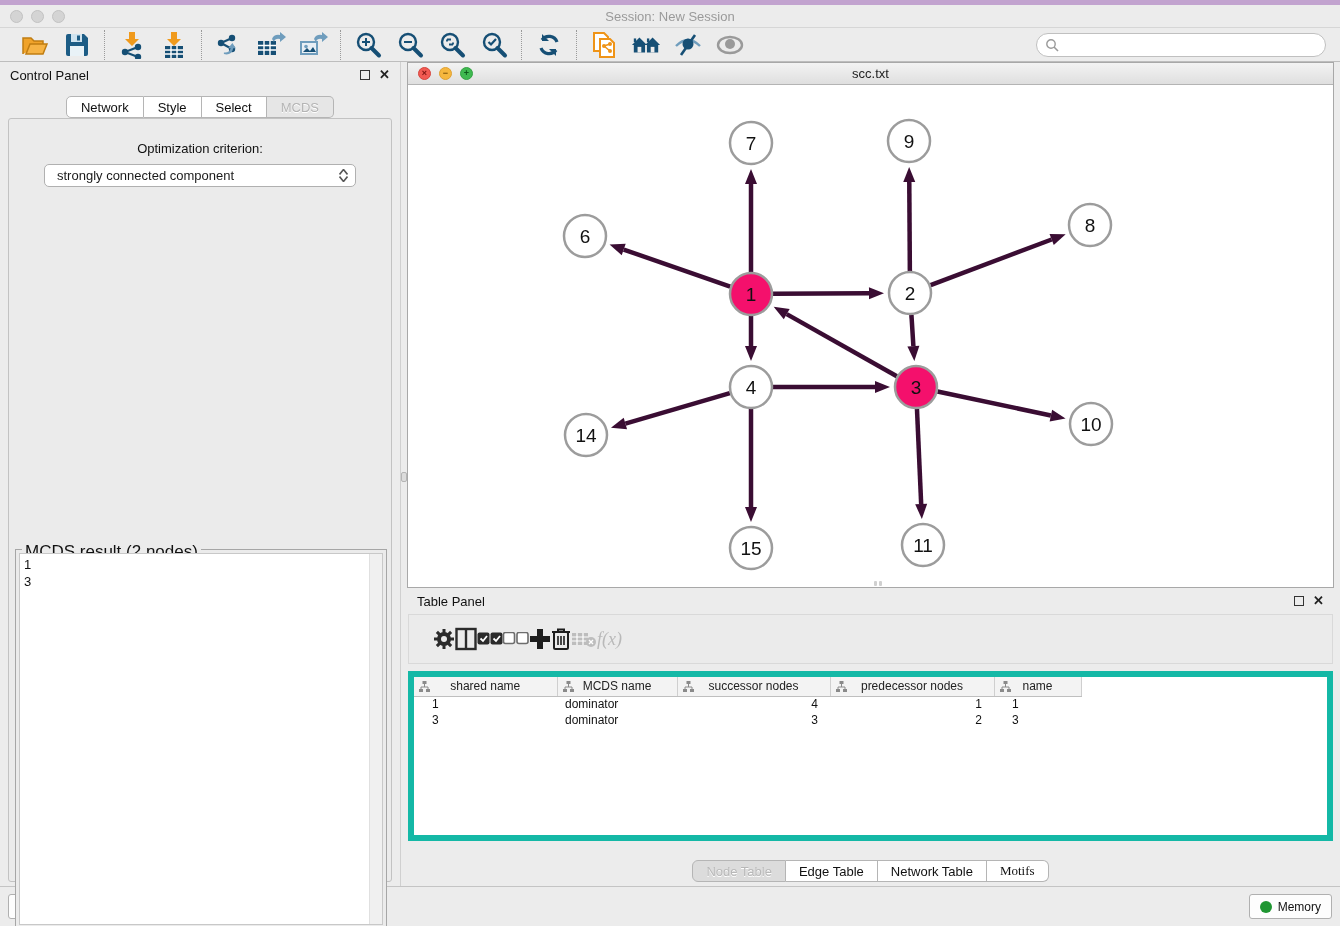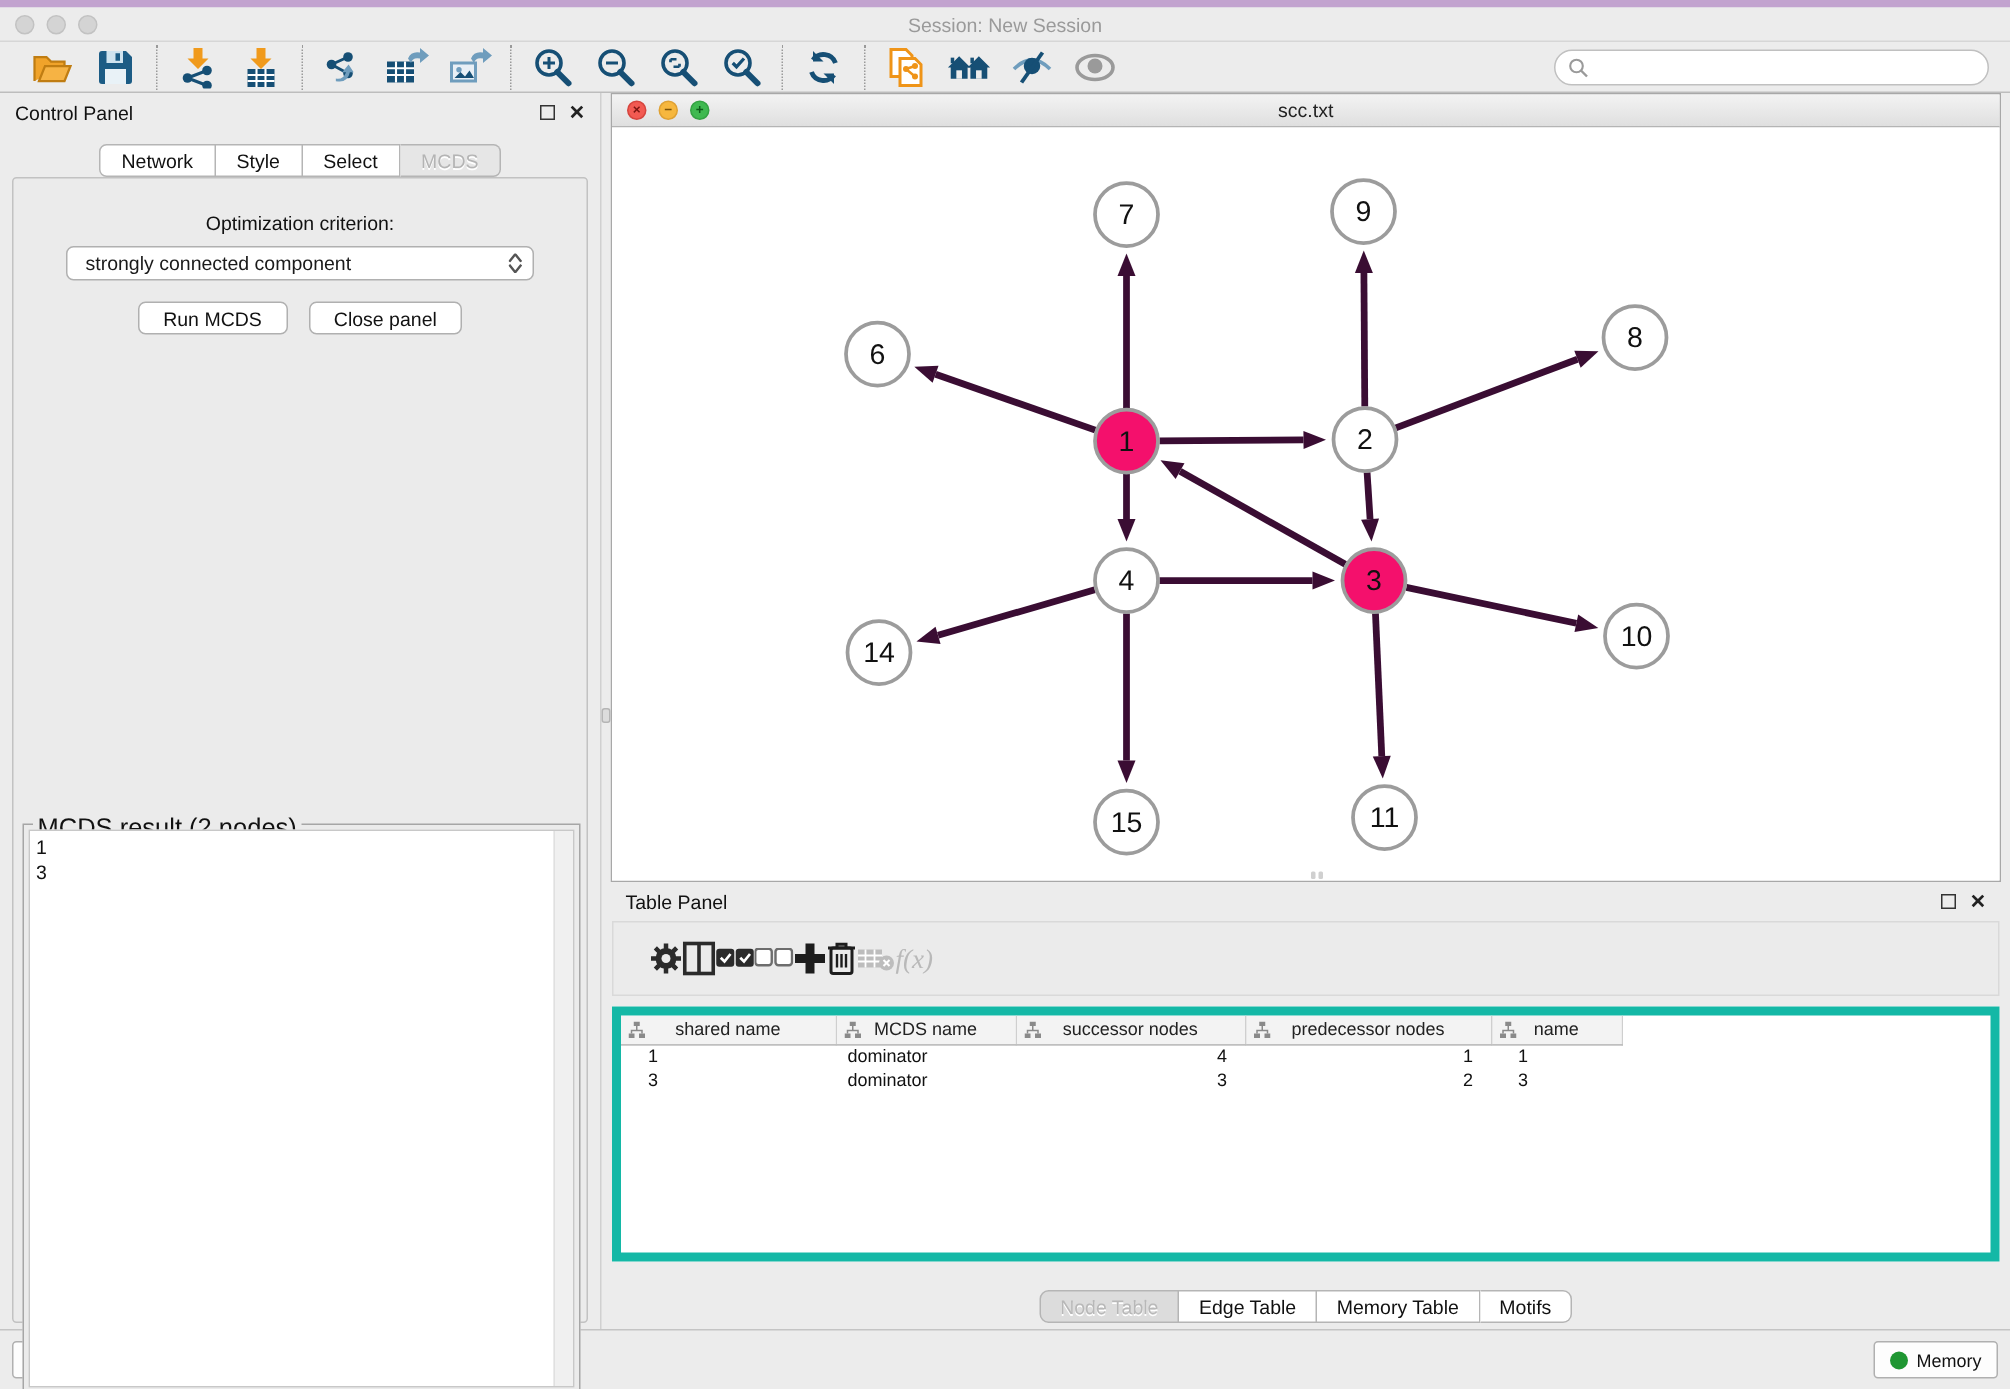--- a/index.html
+++ b/index.html
@@ -85,21 +85,21 @@
   .node-table th .th-icon { position:absolute; left:5px; top:4px; }
   .node-table td { height:16px; font-size:12px; color:#111; padding:0 12px; white-space:nowrap; }
   .node-table td.al { text-align:left; padding-left:18px; }
   .node-table td.al2 { text-align:left; padding-left:8px; }
   .node-table td.ar { text-align:right; }
 
   .tp-tabs-zone { flex:1; display:flex; align-items:flex-end; justify-content:center; }
   .tp-tabs { display:flex; }
   .tp-tab { height:22px; padding:0 13px; background:#fff; border:1px solid #b5b5b5; border-left:none; display:flex; align-items:center; font-size:13px; color:#111; cursor:pointer; }
   .tp-tab:first-child { border-left:1px solid #b5b5b5; border-top-left-radius:6px; border-bottom-left-radius:6px; }
-  .tp-tab:last-child { border-top-right-radius:6px; border-bottom-right-radius:6px; }
+  .tp-tab:last-child { border-top-right-radius:6px; border-bottom-right-radius:6px;font-family:Liberation Serif, serif; }
   .tp-tab.active { background:#dcdcdc; color:#b8b8b8; text-shadow:0 1px 0 #fff; }
 
   
   .statusbar { height:40px; border-top:1px solid #c4c4c4; background:#ececec; display:flex; align-items:center; padding:0 8px; }
   .list-btn { width:32px; height:25px; background:#fdfdfd; border:1px solid #b0b0b0; border-radius:3px; display:flex; align-items:center; justify-content:center; cursor:pointer; }
   .memory-btn { margin-left:auto; height:25px; padding:0 10px; background:#fdfdfd; border:1px solid #b0b0b0; border-radius:3px; display:flex; align-items:center; gap:6px; font-size:12px; color:#111; cursor:pointer; }
   .mem-dot { width:12px; height:12px; border-radius:50%; background:#1f9632; }
 </style>
 </head>
 <body>
@@ -288,24 +288,20 @@
       <div class="opt-select">
         <span class="sel-text">strongly connected component</span>
         <span class="stepper">
           <svg width="9" height="6" viewBox="0 0 9 6">
               <path d="M0.5 5.5 L4.5 0.5 L8.5 5.5" fill="none" stroke="#555" stroke-width="1.6"></path>
             </svg>
           <svg width="9" height="6" viewBox="0 0 9 6">
               <path d="M0.5 0.5 L4.5 5.5 L8.5 0.5" fill="none" stroke="#555" stroke-width="1.6"></path>
             </svg>
         </span>
-      </div>
-      <div class="btn-row">
-        <button class="mac-btn">Run MCDS</button>
-        <button class="mac-btn">Close panel</button>
       </div>
       <div class="result-group">
         <span class="result-legend">MCDS result (2 nodes)</span>
         <div class="result-area">
           <div class="result-text">1
 3</div>
           <div class="result-scroll"></div>
         </div>
       </div>
     </div>
@@ -535,21 +531,21 @@
                 <td class="ar">2</td>
                 <td class="al">3</td>
               </tr>
             </tbody>
         </table>
       </div>
       <div class="tp-tabs-zone">
         <div class="tp-tabs" id="tp-tabs">
             <div class="tp-tab active">Node Table</div>
             <div class="tp-tab">Edge Table</div>
-            <div class="tp-tab">Memory Table</div>
+            <div class="tp-tab">Network Table</div>
             <div class="tp-tab">Motifs</div>
           </div>
       </div>
     </div>
 
   </div>
 </div>
 
 <div class="statusbar">
   <span class="list-btn">

